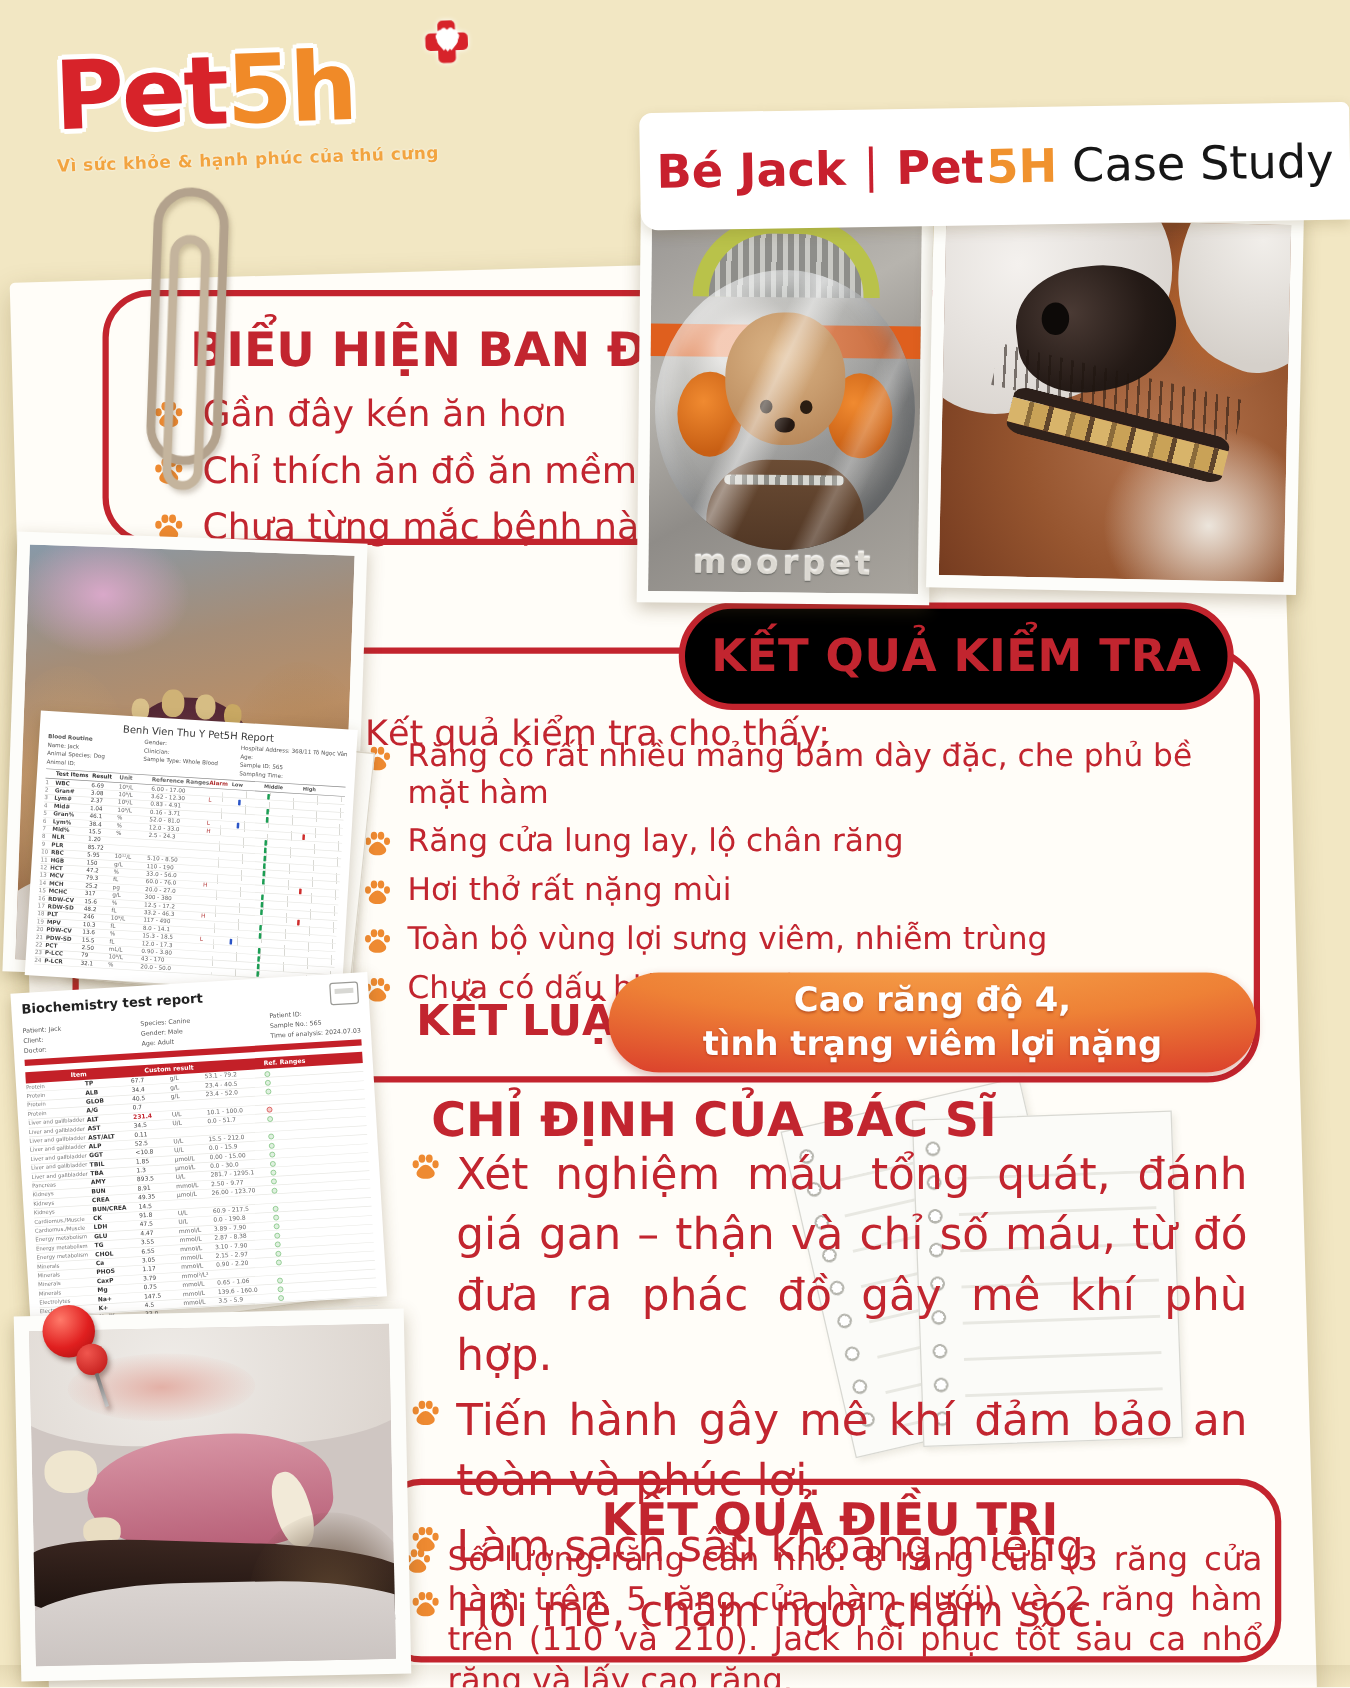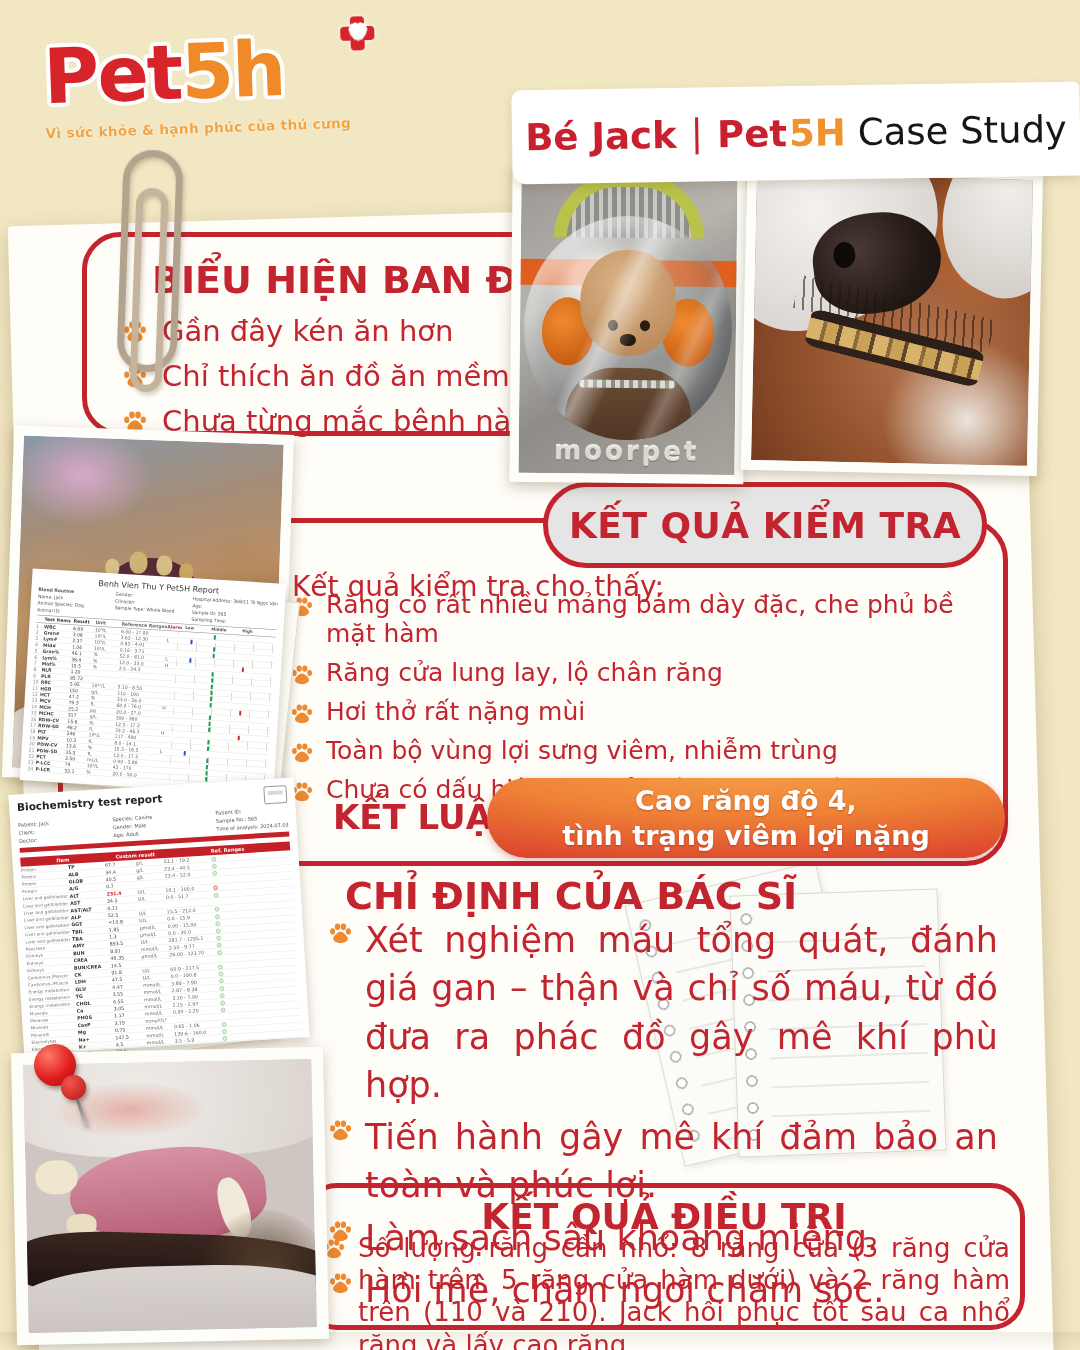--- a/index.html
+++ b/index.html
@@ -48,21 +48,21 @@
   .t-sep { color:#c8202e; font-weight:normal; font-size:42px; margin-top:-4px; }
   .t-brand-red { color:#c8202e; font-weight:bold; }
   .t-brand-orange { color:#f0922e; font-weight:bold; margin-left:-12px; }
   .t-suffix { color:#161616; font-weight:500; margin-left:-2px; }
 
   
   .frame { position:absolute; border:5px solid #c3242e; background:transparent; z-index:2; }
   .frame1 { left:82px; top:232px; width:926px; height:204px; border-radius:38px; }
   .frame2 { left:58px; top:518px; width:950px; height:348px; border-radius:42px; }
   .frame3 { left:303px; top:1183px; width:722px; height:147px; border-radius:34px; }
-  .pill-label { position:absolute; left:543px; top:482px; width:444px; height:86px; background:#e5e5e5;
+  .pill-label { position:absolute; left:543px; top:482px; width:444px; height:86px; background:#000000;
     border:5px solid #c3242e; border-radius:46px; z-index:3;
     display:flex; align-items:center; justify-content:center; }
   .pill-label span { font-size:36px; font-weight:bold; color:#c2252f; letter-spacing:.5px; }
 
   
   .sec-heading { position:absolute; color:#c2252f; font-weight:bold; z-index:4; }
   .h-initial { left:152px; top:258px; font-size:38px; }
   .h-prescription { left:345px; top:874px; font-size:38px; }
   .h-treatment { left:303px; top:1196px; width:722px; text-align:center; font-size:36px; z-index:4; }
   .lead { position:absolute; left:292px; top:570px; font-size:28px; font-weight:normal; color:#c2252f; z-index:4; }

